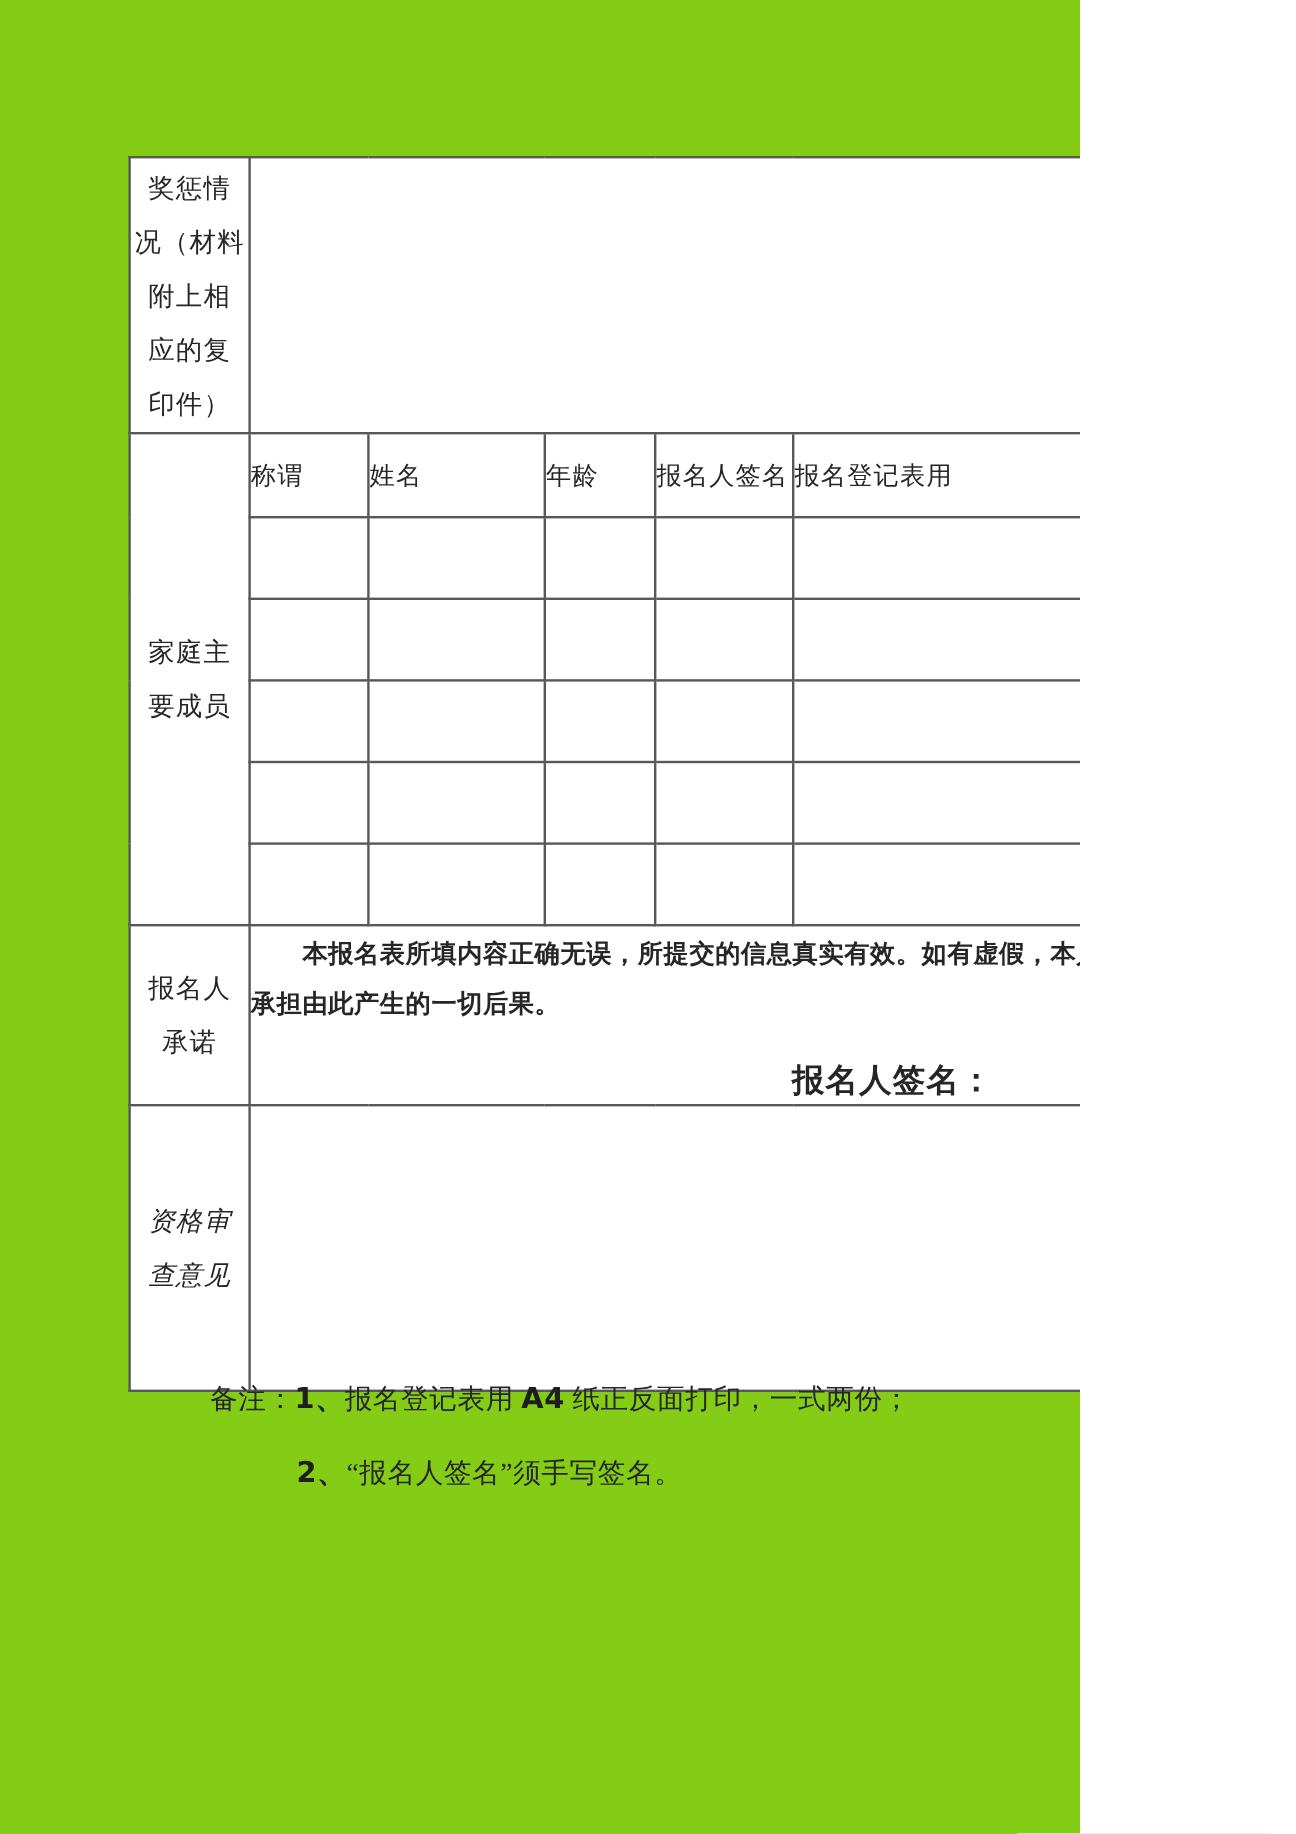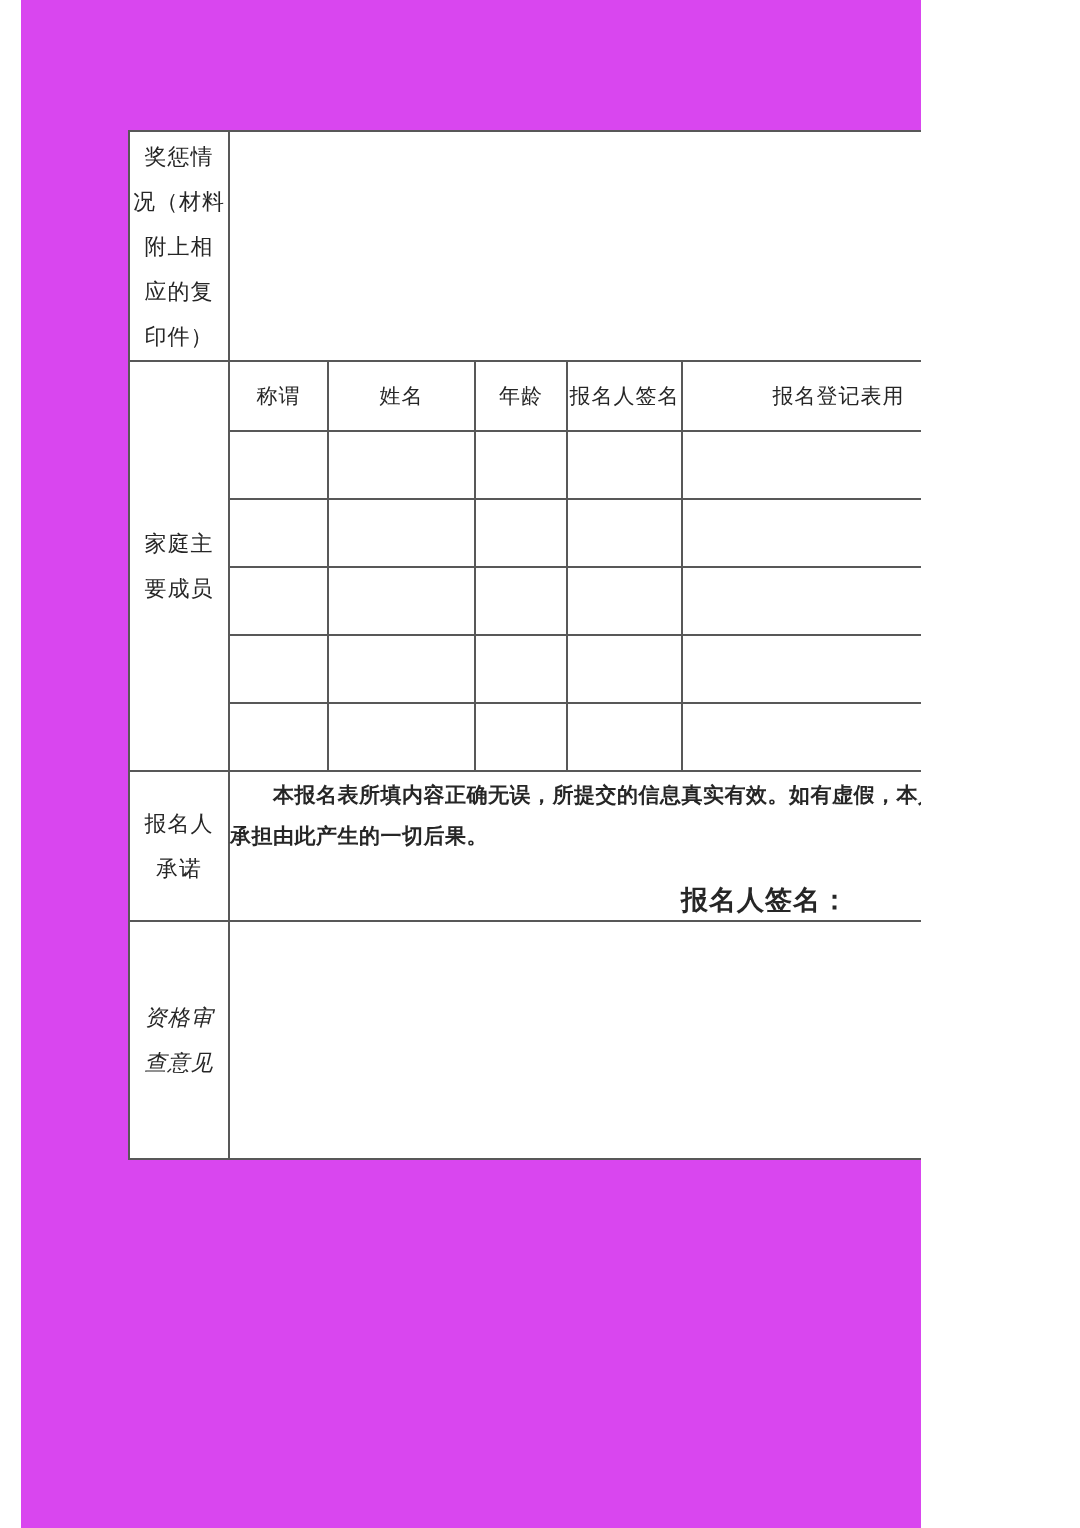--- a/index.html
+++ b/index.html
@@ -1,24 +1,23 @@
 <!DOCTYPE html>
 <html><head>
 <meta charset="utf-8">
 <style>
   html, body { margin: 0; padding: 0; background: #ffffff; }
   .page {
     position: relative;
     width: 900px;
     height: 1528px;
-    background: #d946ef;
+    background: #84cc16;
     font-family: "Liberation Serif", "DejaVu Serif", serif;
     color: #262626;
     overflow: hidden;
-    margin-left: 21px;
   }
   table.form {
     position: absolute;
     left: 107px;
     top: 130px;
     width: 866px;
     border-collapse: collapse;
     table-layout: fixed;
   }
   table.form td {
@@ -31,21 +30,21 @@
     text-align: center;
     font-size: 22px;
     line-height: 45px;
     white-space: pre-line;
     padding: 0 4px;
     letter-spacing: 1px;
   }
   tr.r-awards td { height: 228px; }
   tr.r-head td { height: 68px; }
   td.hd {
-    text-align: center;
+    text-align: left;
     font-size: 21px;
     letter-spacing: 1px;
   }
   tr.r-data td { height: 66px; }
   tr.r-promise td { height: 148px; }
   td.promise-cell {
     vertical-align: top;
     padding: 8px 12px 0 12px;
     font-weight: bold;
   }
@@ -159,15 +158,21 @@
 
       <tr class="r-review">
         <td class="lbl">资格审
 查意见</td>
         <td colspan="5"></td>
       </tr>
     </tbody>
   </table>
 
   <div class="remarks">
+    <div class="rm-line">
+      <span>备注：</span><span class="rm-num">1、</span><span>报名登记表用 </span><span class="rm-num">A4</span><span> 纸正反面打印，一式两份；</span>
+    </div>
+    <div class="rm-line rm-line2">
+      <span class="rm-num">2、</span><span>“报名人签名”须手写签名。</span>
+    </div>
   </div>
 
 </div>
 
 </body></html>

